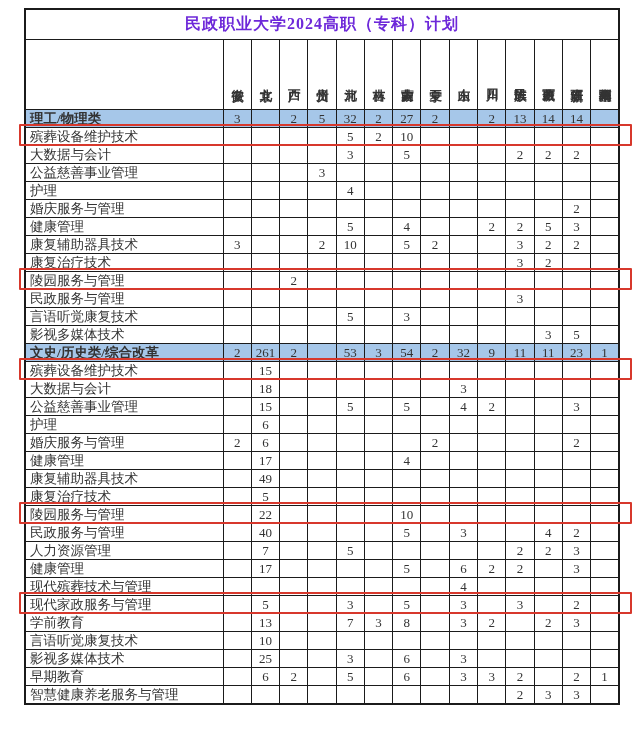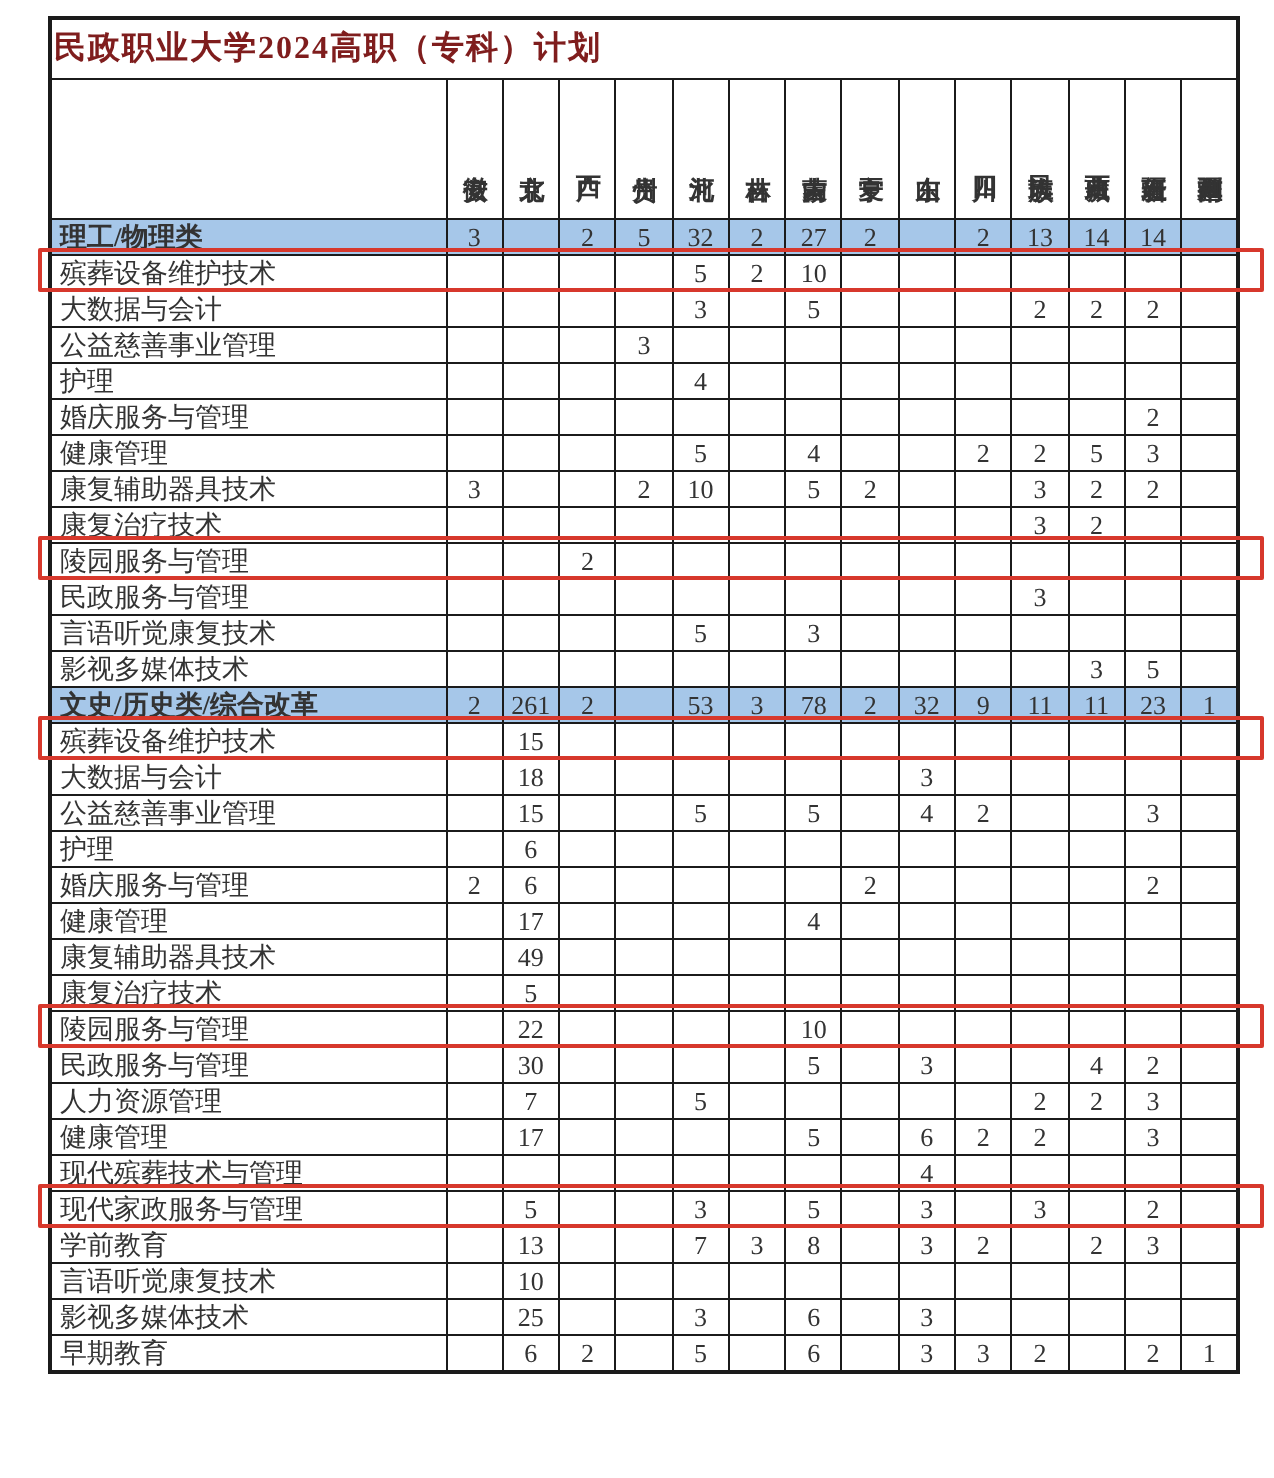--- a/index.html
+++ b/index.html
@@ -16,22 +16,22 @@
     color:var(--txt);
   }
   .page{position:absolute;inset:0;}
   table.plan-table{
     position:absolute;left:24px;top:8px;width:596px;
     border-collapse:collapse;table-layout:fixed;
     border:2px solid var(--bd);
   }
   th,td{border:1px solid var(--bd);box-sizing:border-box;overflow:hidden;}
   .title-cell{
-    height:30px;font-size:16px;font-weight:bold;text-align:left;
-    color:#7f1d1d;letter-spacing:1px;
+    height:30px;font-size:16px;font-weight:bold;text-align:center;
+    color:#6d28d9;letter-spacing:1px;
   }
   .corner-cell{background:#fff;}
   .col-head{height:70px;padding:0;text-align:center;vertical-align:middle;font-weight:bold;}
   .col-head span{
     display:inline-block;
     writing-mode:vertical-rl;text-orientation:upright;
     font-size:12.5px;line-height:1.05;letter-spacing:0;
     max-height:68px;
   }
   tbody td{
@@ -316,21 +316,21 @@
           <td></td>
         </tr>
         <tr class="section">
           <td class="label">文史/历史类/综合改革</td>
           <td>2</td>
           <td>261</td>
           <td>2</td>
           <td></td>
           <td>53</td>
           <td>3</td>
-          <td>78</td>
+          <td>54</td>
           <td>2</td>
           <td>32</td>
           <td>9</td>
           <td>11</td>
           <td>11</td>
           <td>23</td>
           <td>1</td>
         </tr>
         <tr class="hl">
           <td class="label">殡葬设备维护技术</td>
@@ -481,21 +481,21 @@
           <td></td>
           <td></td>
           <td></td>
           <td></td>
           <td></td>
           <td></td>
         </tr>
         <tr>
           <td class="label">民政服务与管理</td>
           <td></td>
-          <td>30</td>
+          <td>40</td>
           <td></td>
           <td></td>
           <td></td>
           <td></td>
           <td>5</td>
           <td></td>
           <td>3</td>
           <td></td>
           <td></td>
           <td>4</td>
@@ -630,20 +630,37 @@
           <td>5</td>
           <td></td>
           <td>6</td>
           <td></td>
           <td>3</td>
           <td>3</td>
           <td>2</td>
           <td></td>
           <td>2</td>
           <td>1</td>
+        </tr>
+        <tr>
+          <td class="label">智慧健康养老服务与管理</td>
+          <td></td>
+          <td></td>
+          <td></td>
+          <td></td>
+          <td></td>
+          <td></td>
+          <td></td>
+          <td></td>
+          <td></td>
+          <td></td>
+          <td>2</td>
+          <td>3</td>
+          <td>3</td>
+          <td></td>
         </tr>
       </tbody>
   </table>
   <div id="overlays">
       <div class="red-box" style="top: 124px; left: 19px; width: 613px; height: 22px;"></div>
       <div class="red-box" style="top: 268px; left: 19px; width: 613px; height: 22px;"></div>
       <div class="red-box" style="top: 358px; left: 19px; width: 613px; height: 22px;"></div>
       <div class="red-box" style="top: 502px; left: 19px; width: 613px; height: 22px;"></div>
       <div class="red-box" style="top: 592px; left: 19px; width: 613px; height: 22px;"></div>
     </div>

